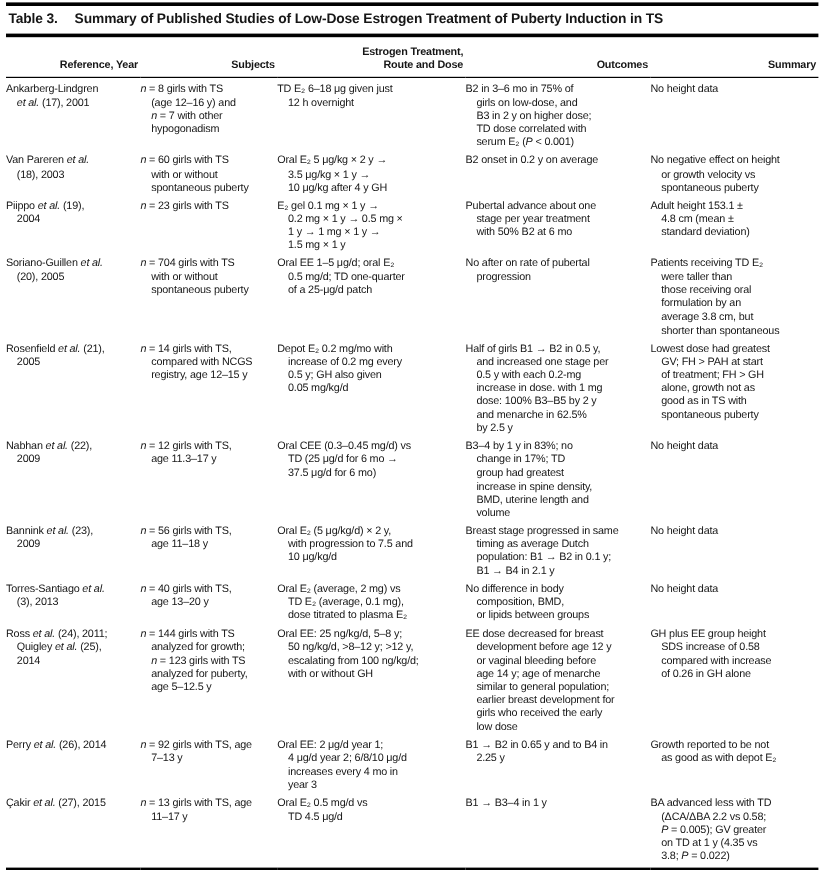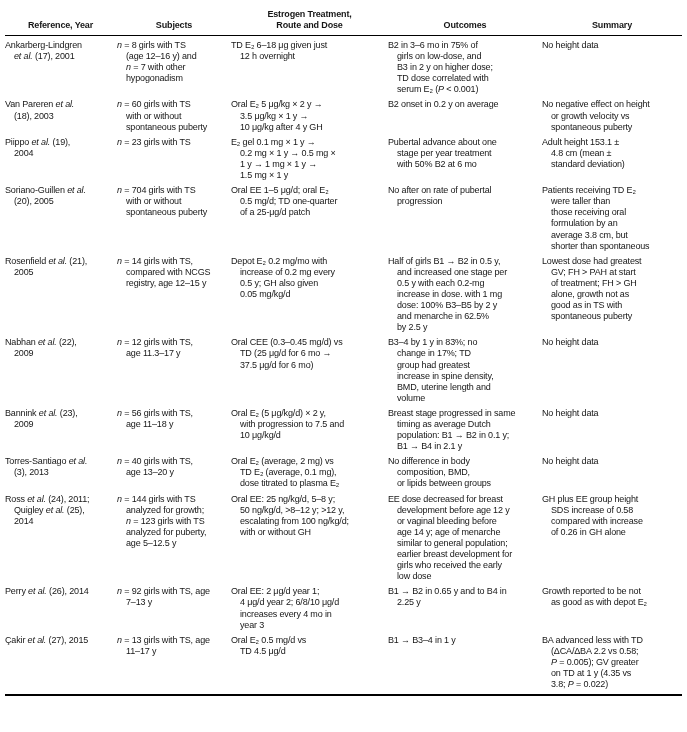--- a/index.html
+++ b/index.html
@@ -35,44 +35,47 @@
   col.c-treatment { width: 157px; }
   col.c-outcomes  { width: 154px; }
   col.c-height    { width: 140px; }
 
   th {
     font-size: 9px;
     font-weight: bold;
     line-height: 11px;
     letter-spacing: -0.15px;
     vertical-align: bottom;
-    text-align: center;
+    text-align: right;
     padding: 7px 2px 4px 2px;
     border-bottom: 1px solid #000;
     white-space: pre-line;
   }
-  th.col-ref { text-align: center; padding-left: 1px; }
+  th.col-ref { text-align: right; padding-left: 1px; }
 
   td {
     font-size: 9px;
     line-height: 11.1px;
     letter-spacing: -0.15px;
     vertical-align: top;
     padding: 0 3px 4px 9px;
     text-indent: -9px;          
     white-space: pre-line;
   }
   tbody tr:first-child td { padding-top: 4px; }
   td i { font-style: italic; }
 </style>
 </head>
 <body>
 
 <div class="wrap">
 
+  <div class="title-block">
+    <span class="title-label">Table 3.</span><span class="title-text">Summary of Published Studies of Low-Dose Estrogen Treatment of Puberty Induction in TS</span>
+  </div>
 
   <table class="summary">
     <colgroup>
       <col class="c-ref">
         <col class="c-subjects">
         <col class="c-treatment">
         <col class="c-outcomes">
         <col class="c-height">
     </colgroup>
     <thead>

